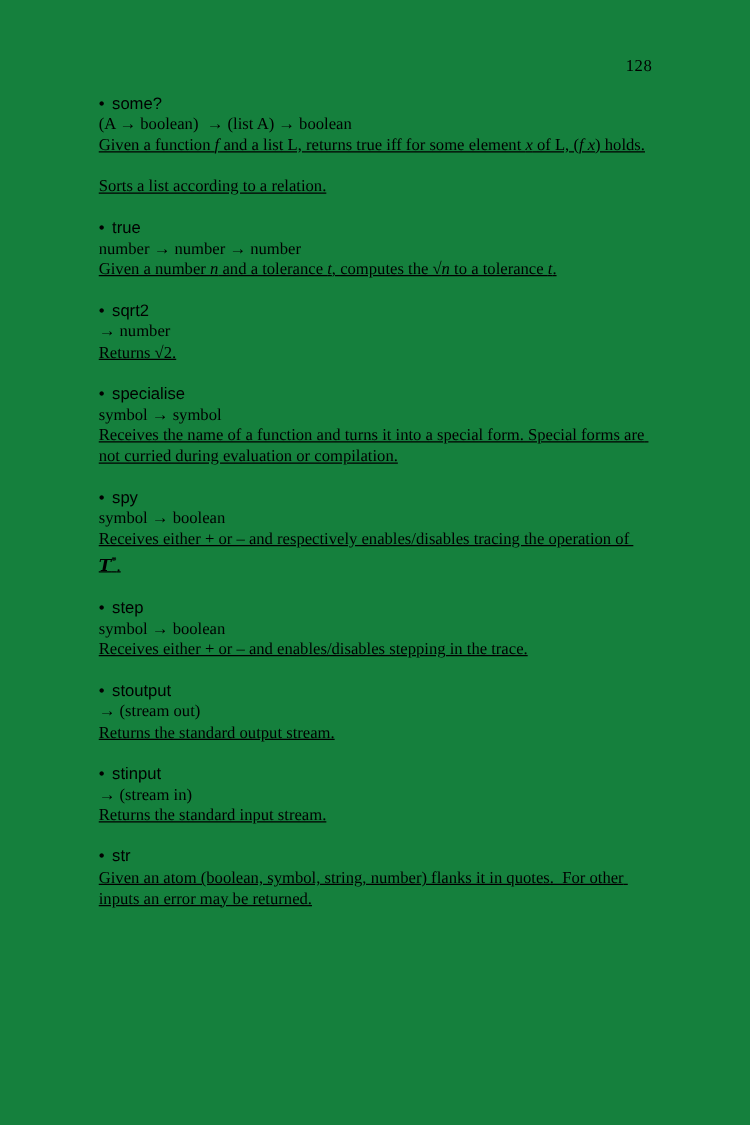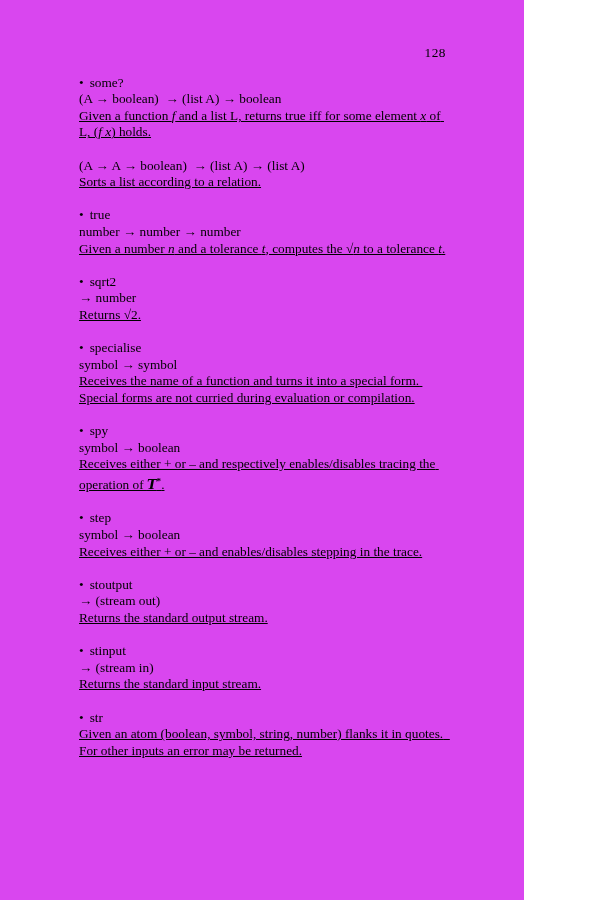--- a/index.html
+++ b/index.html
@@ -8,33 +8,33 @@
     height: 900px;
     background: #ffffff;
     color: #000000;
     font-family: "Liberation Serif", serif;
     font-size: 13.3px;
     line-height: 16.6px;
     overflow: hidden;
   }
   .page {
     box-sizing: border-box;
-    width: 524px;
+    width: 600px;
     height: 900px;
     padding: 45px 78px 0 79px;
-    background: #d946ef;
+    background: #15803d;
   }
   .page-number {
     text-align: right;
     margin-bottom: 13px;
     letter-spacing: 0.5px;
   }
   .entry { margin-bottom: 16.6px; }
   .entry-heading {
-    font-family: Liberation Serif, serif;
+    font-family: Liberation Sans, sans-serif;
     font-size: 13.3px;
   }
   .bullet { margin-right: 6px; }
   .entry-type { white-space: pre-wrap; }
   .entry-desc { white-space: pre-wrap; text-decoration: underline; }
   .i { font-style: italic; }
   .script-t {
     font-family: "DejaVu Serif", serif;
     font-weight: bold;
     font-style: italic;
@@ -53,21 +53,20 @@
   <main class="content">
   <section class="entry">
     <div class="entry-heading">
       <span class="bullet">•</span><span class="fname">some?</span>
     </div>
     <div class="entry-type">(A → boolean)  → (list A) → boolean</div>
     <div class="entry-desc"><span>Given a function </span><span class="i">f</span><span> and a list L, returns true iff for some element </span><span class="i">x</span><span> of L, (</span><span class="i">f x</span><span>) holds.</span></div>
   </section>
 
   <section class="entry">
-    <div class="entry-type">(A → A → boolean)  → (list A) → (list A)</div>
     <div class="entry-desc"><span>Sorts a list according to a relation.</span></div>
   </section>
 
   <section class="entry">
     <div class="entry-heading">
       <span class="bullet">•</span><span class="fname">true</span>
     </div>
     <div class="entry-type">number → number → number</div>
     <div class="entry-desc"><span>Given a number </span><span class="i">n</span><span> and a tolerance </span><span class="i">t</span><span>, computes the √</span><span class="i">n</span><span> to a tolerance </span><span class="i">t</span><span>.</span></div>
   </section>

